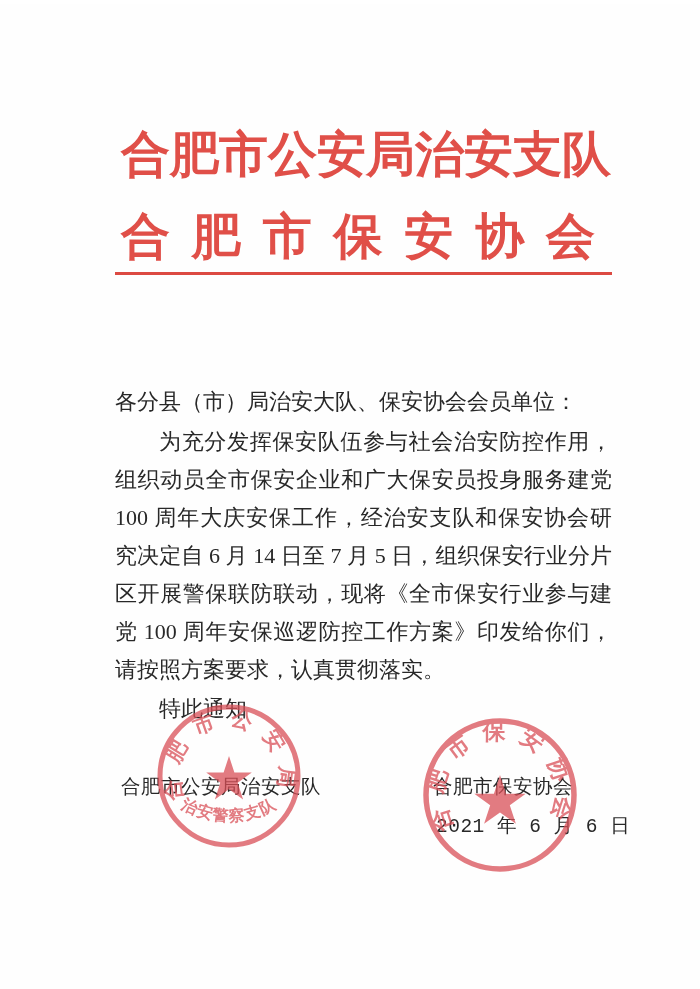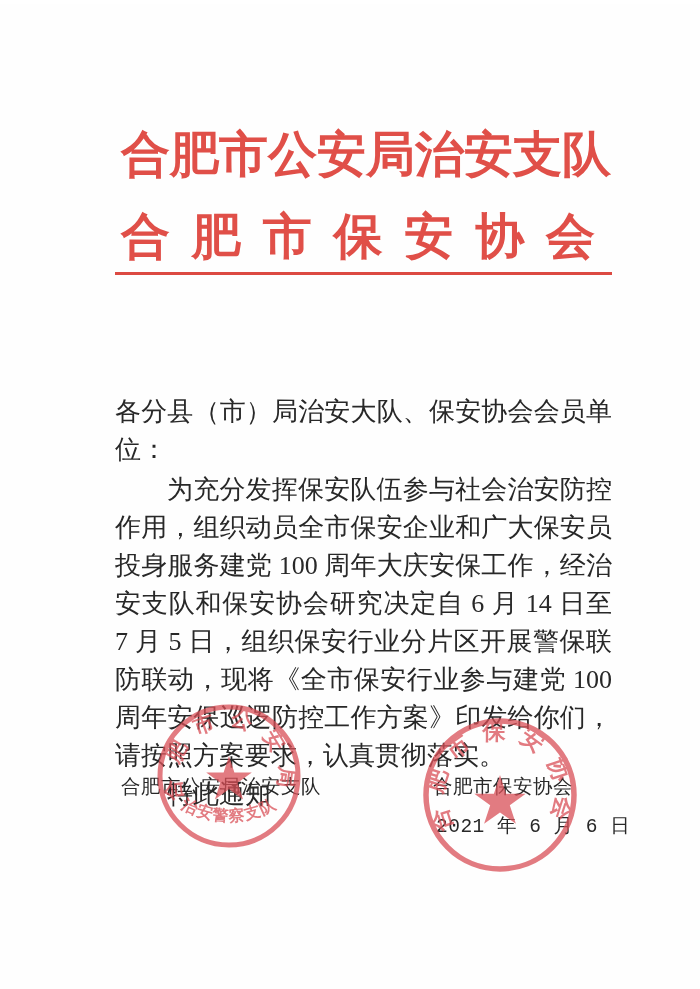--- a/index.html
+++ b/index.html
@@ -37,22 +37,22 @@
   }
   
   .doc-title {
     position:absolute; left:75px; top:296px; width:577px;
     text-align:center;
     font-size:27px; font-weight:bold; line-height:42px;
     color:#1d1d1d;
   }
   
   .body-block {
-    position:absolute; left:115px; top:389px; width:497px;
-    font-size:26px; line-height:38px;
+    position:absolute; left:115px; top:379px; width:497px;
+    font-size:22px; line-height:38px;
     color:#282828;
     text-align:justify;
   }
   .body-block .para { text-indent:2em; margin-top:2px; }
   .body-block .closing { text-indent:2em; margin-top:1px; }
   
   .sig {
     position:absolute; font-size:19.5px; color:#282828;
     letter-spacing:0.5px; white-space:nowrap;
   }

